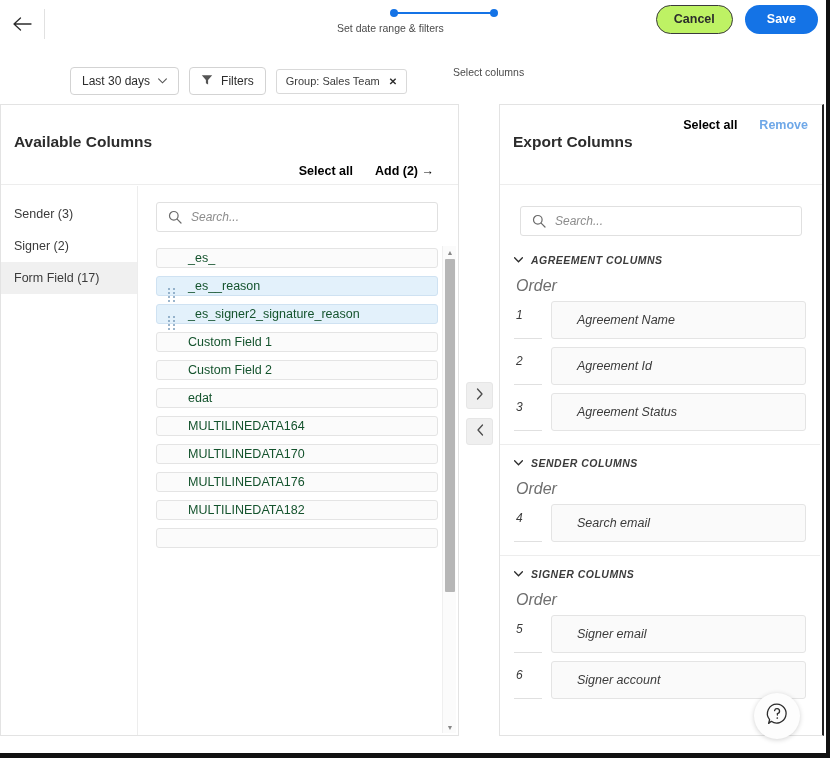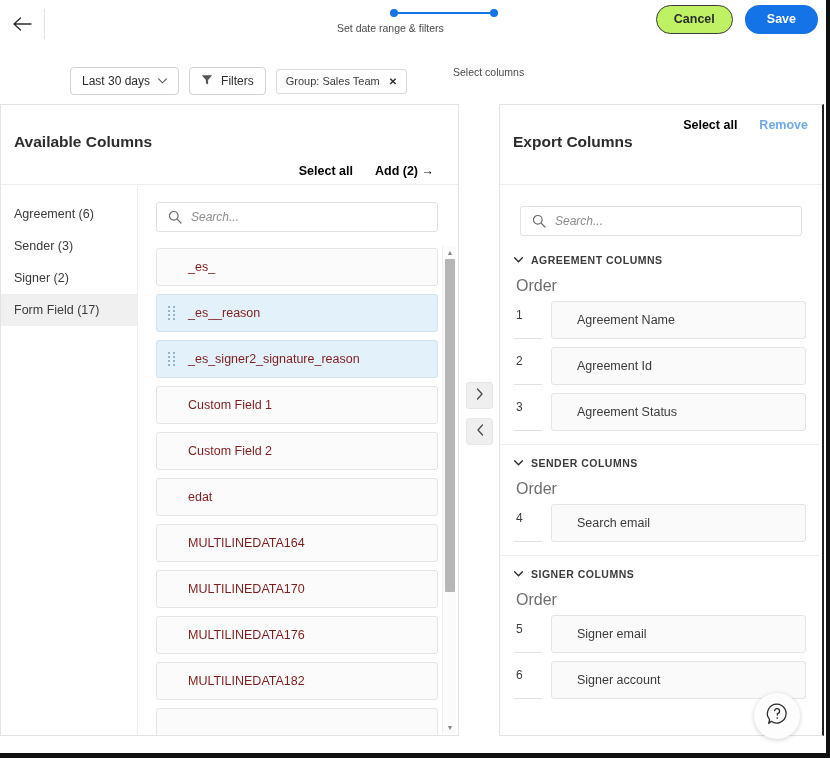--- a/index.html
+++ b/index.html
@@ -169,24 +169,24 @@
     font-family: "Liberation Sans", sans-serif;
     font-size: 12px; color: #0c4a6e; width: 90%;
   }
   .search-input::placeholder { color: #8c8c8c; font-style: italic; }
 
   .col-scroll {
     position: absolute; left: 0; right: 0; top: 62px; bottom: 0;
     overflow: hidden; padding: 0 20px 0 18px;
   }
   .col-item {
-    position: relative; height: 38px; margin-bottom: 8px;
+    position: relative; height: 20px; margin-bottom: 8px;
     border: 1px solid #e4e4e4; border-radius: 3px; background: #fbfbfb;
     display: flex; align-items: center; padding-left: 31px;
-    font-size: 12.5px; color: #7f1d1d; cursor: pointer;
+    font-size: 12.5px; color: #14532d; cursor: pointer;
   }
   .col-item.selected {
     background: #e3f1fb; border-color: #cfe2f2;
   }
   .drag-handle {
     position: absolute; left: 11px; top: 11px;
     width: 8px; height: 15px;
   }
   .drag-handle i {
     position: absolute; width: 2px; height: 2px; border-radius: 50%;
@@ -220,21 +220,21 @@
     background: #efefef; border: 1px solid #e6e6e6;
     display: flex; align-items: center; justify-content: center;
     cursor: pointer; font-size: 12px; color: #4b4b4b;
   }
 
   
   .right-body {
     position: absolute; left: 0; top: 81px; right: 0; bottom: 0; overflow: hidden;
   }
   .right-search-wrap { padding: 20px 20px 0 20px; }
-  .right-list { padding: 0 16px 0 14px; margin-top: 18px; }
+  .right-list { padding: 0 16px 0 14px; margin-top: 18px; font-style: italic; }
 
   .group-head {
     display: flex; align-items: center; gap: 8px;
     font-size: 10.5px; font-weight: bold; color: #3b3b3b;
     letter-spacing: 0.5px; margin-bottom: 11px; cursor: pointer;
   }
   .group-head .chev { font-size: 9px; color: #2c2c2c; }
   .order-label {
     font-size: 16px; color: #6e6e6e; margin-left: 2px; margin-bottom: 6px;
   }
@@ -335,23 +335,20 @@
     <div class="panel-head">
       <h2>Available Columns</h2>
       <div class="head-links">
         <span class="link">Select all</span>
         <span class="link">Add (2) →</span>
       </div>
     </div>
 
     <div class="left-body">
       <div class="cat-list">
-        <div class="cat-item">
-          <span>Agreement (6)</span>
-        </div>
         <div class="cat-item">
           <span>Sender (3)</span>
         </div>
         <div class="cat-item">
           <span>Signer (2)</span>
         </div>
         <div class="cat-item active">
           <span>Form Field (17)</span>
         </div>
       </div>

